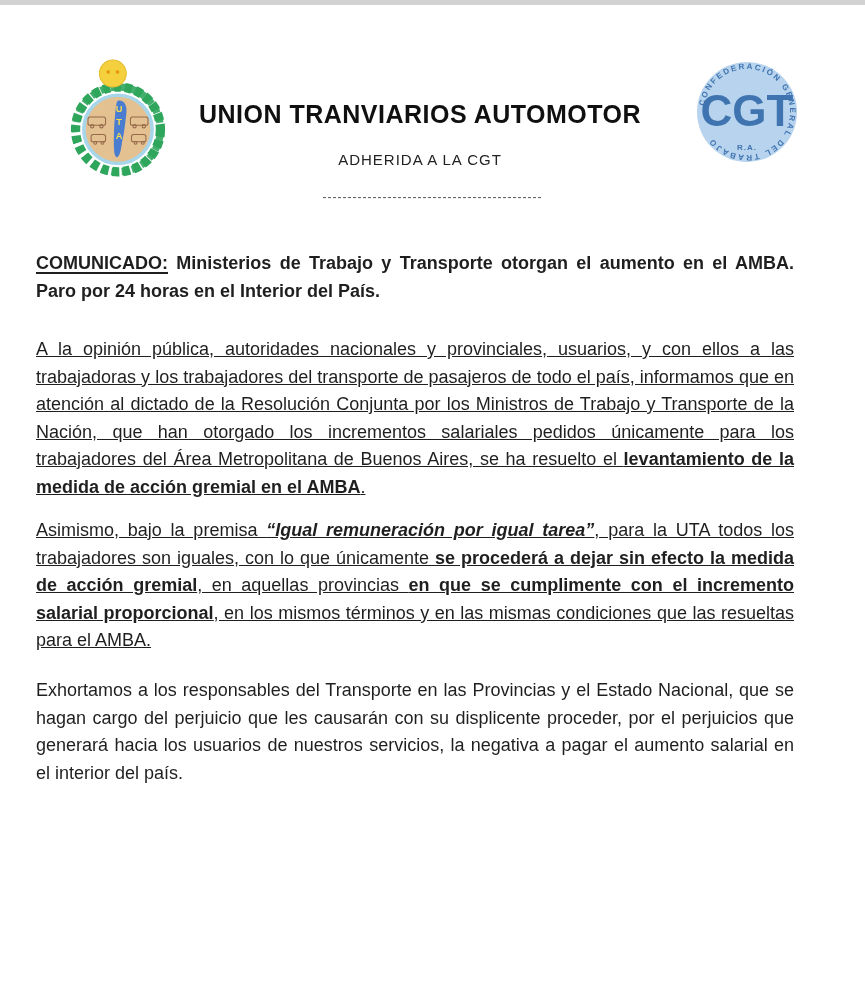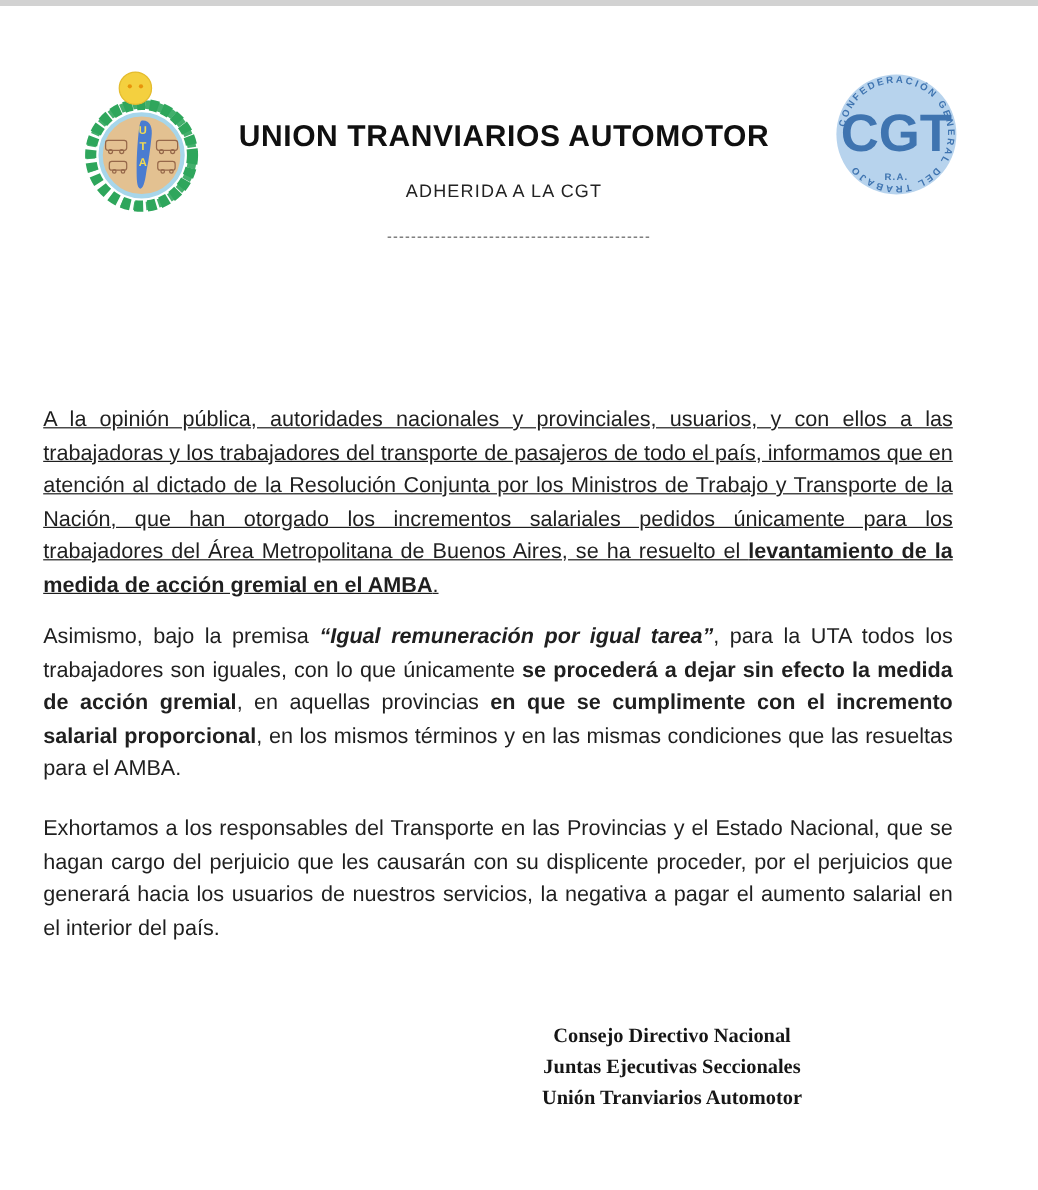--- a/index.html
+++ b/index.html
@@ -30,21 +30,21 @@
     position:absolute; left:36px; width:758px; margin:0;
     text-align:justify; font-size:18px; line-height:27.5px; color:#1f1f1f;
   }
   .bold-para { font-weight:bold; }
   .lead { text-decoration:underline; text-decoration-thickness:2px; text-underline-offset:3px; }
   .b  { font-weight:bold; }
   .bi { font-weight:bold; font-style:italic; }
 
   .p1 { top:250px; }
   .p2 { top:336px;text-decoration:underline; }
-  .p3 { top:517px; }
+  .p3 { top:517px;text-decoration:underline; }
   .p4 { top:677px; }
 
   .signature {
     position:absolute; left:330px; top:850px; width:460px; text-align:center;
     font-family:"Liberation Serif", serif; font-weight:bold; font-size:17px;
     line-height:26px; color:#161616;
   }
 
   .cgt-ring-text { font-family:"Liberation Sans", sans-serif; font-size:8px; letter-spacing:2px; font-weight:bold; }
   .cgt-acronym  { font-family:"Liberation Sans", sans-serif; font-size:44px; font-weight:bold; }
@@ -97,32 +97,30 @@
     </defs>
     <text class="cgt-ring-text" fill="#3f74b0">
       <textPath href="#cgtring" startOffset="6">CONFEDERACIÓN GENERAL DEL TRABAJO</textPath>
     </text>
     <text class="cgt-acronym" x="52" y="66" text-anchor="middle" fill="#3f74b0">CGT</text>
     <text class="cgt-suffix" x="52" y="90" text-anchor="middle" fill="#3f74b0">R.A.</text>
   </svg>
 
   <div class="separator">--------------------------------------------</div>
 
+  <p class="para bold-para p1">
+    <span class="lead">COMUNICADO:</span><span> Ministerios de Trabajo y Transporte otorgan el aumento en el AMBA. Paro por 24 horas en el Interior del País.</span>
+  </p>
 
   <p class="para p2">
     <span>A la opinión pública, autoridades nacionales y provinciales, usuarios, y con ellos a las trabajadoras y los trabajadores del transporte de pasajeros de todo el país, informamos que en atención al dictado de la Resolución Conjunta por los Ministros de Trabajo y Transporte de la Nación, que han otorgado los incrementos salariales pedidos únicamente para los trabajadores del Área Metropolitana de Buenos Aires, se ha resuelto el </span><span class="b">levantamiento de la medida de acción gremial en el AMBA</span><span>.</span>
   </p>
 
   <p class="para p3">
     <span>Asimismo, bajo la premisa </span><span class="bi">“Igual remuneración por igual tarea”</span><span>, para la UTA todos los trabajadores son iguales, con lo que únicamente </span><span class="b">se procederá a dejar sin efecto la medida de acción gremial</span><span>, en aquellas provincias </span><span class="b">en que se cumplimente con el incremento salarial proporcional</span><span>, en los mismos términos y en las mismas condiciones que las resueltas para el AMBA.</span>
   </p>
 
   <p class="para p4">
     <span>Exhortamos a los responsables del Transporte en las Provincias y el Estado Nacional, que se hagan cargo del perjuicio que les causarán con su displicente proceder, por el perjuicios que generará hacia los usuarios de nuestros servicios, la negativa a pagar el aumento salarial en el interior del país.</span>
   </p>
 
-  <div class="signature">
-    <div>Consejo Directivo Nacional</div>
-    <div>Juntas Ejecutivas Seccionales</div>
-    <div>Unión Tranviarios Automotor</div>
-  </div>
 
 </div>
 
 </body></html>

